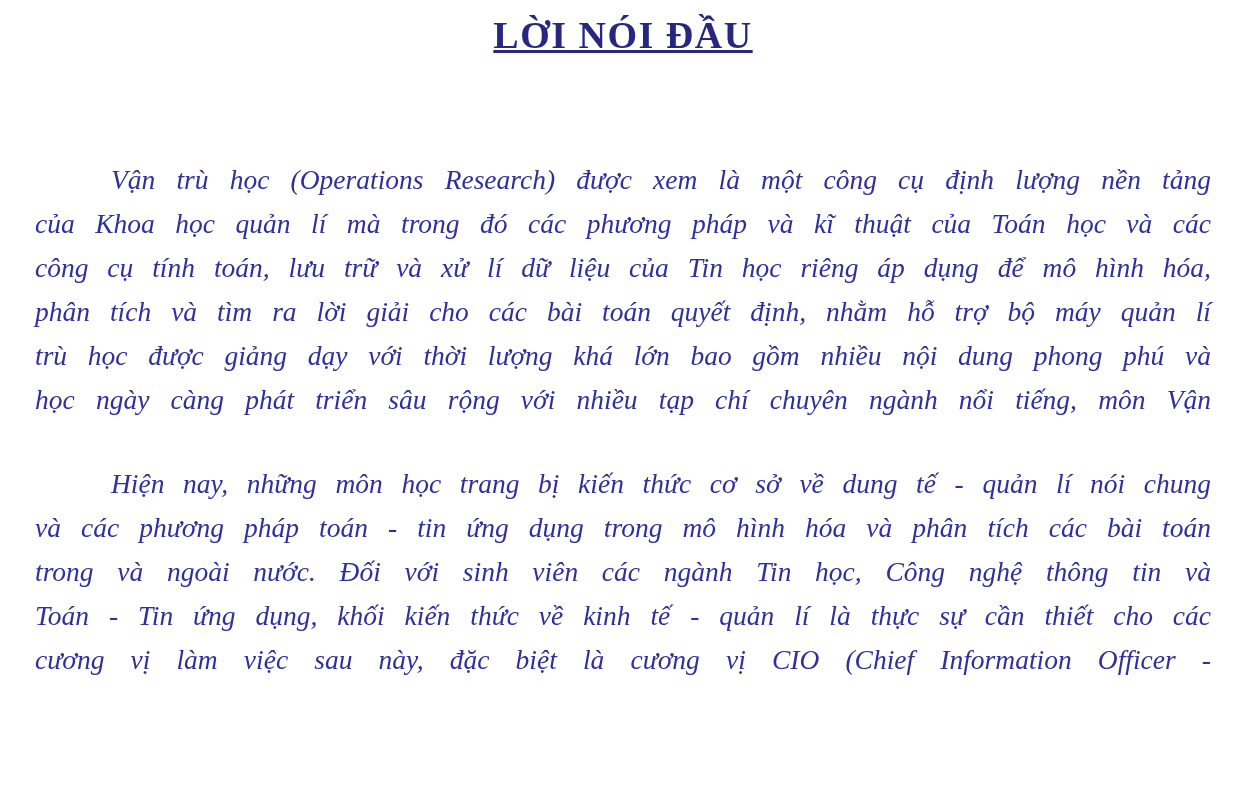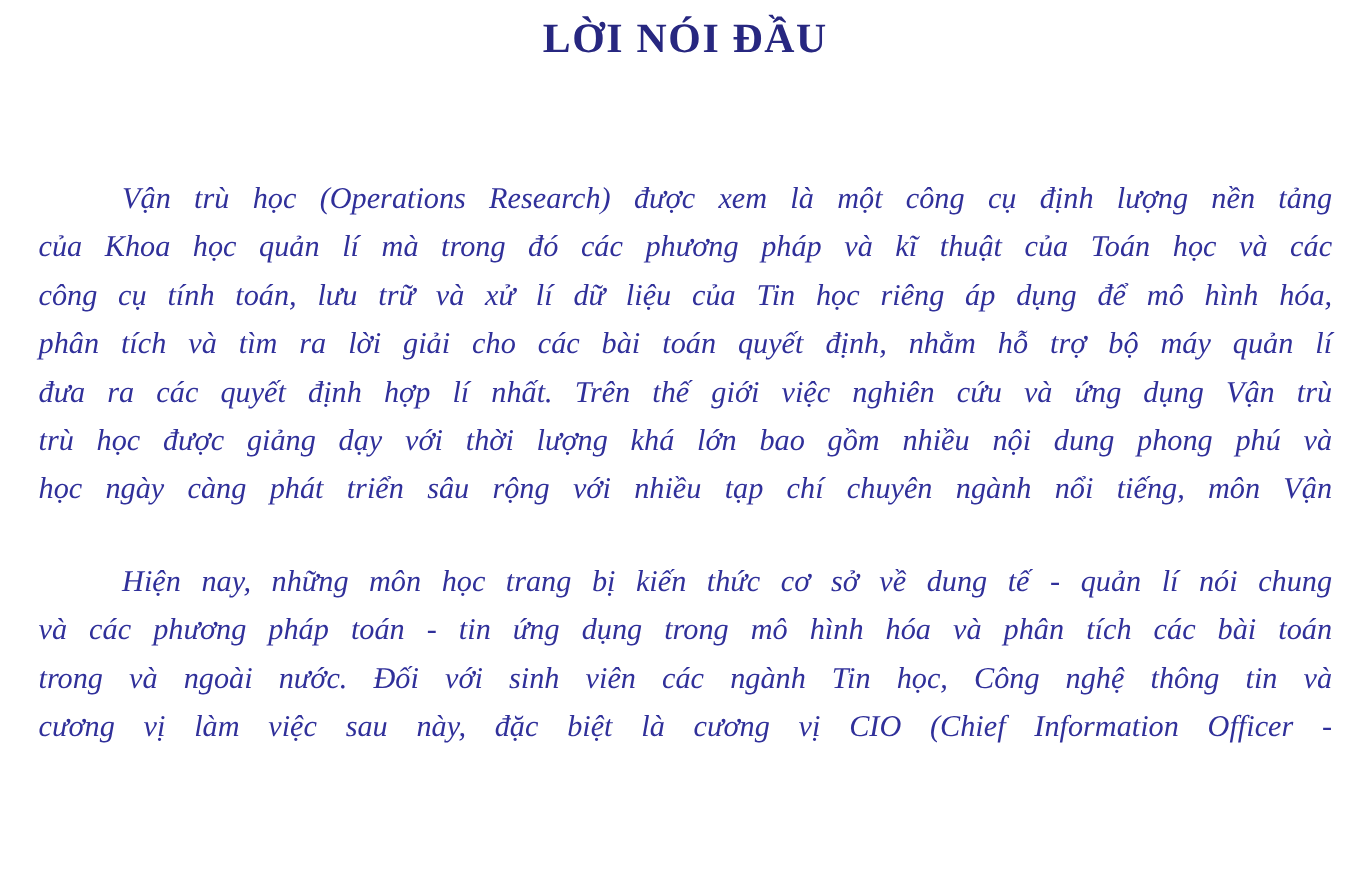--- a/index.html
+++ b/index.html
@@ -17,20 +17,21 @@
     background: #ffffff;
   }
   .doc-title {
     text-align: center;
     font-weight: bold;
     font-size: 38px;
     line-height: 1.25;
     letter-spacing: 1.5px;
     color: var(--title-color, #272780);
     font-family: "Liberation Serif", serif;
+    text-decoration: underline;
   }
   .doc-body {
     margin-top: 98px;
     color: var(--text-color, #30309a);
     font-style: italic;
     font-size: 27.5px;
     line-height: 44px;
   }
   .paragraph + .paragraph { margin-top: 40px; }
   .line {
@@ -44,24 +45,24 @@
 <body style="background: rgb(255, 255, 255);">
 
 <div class="page">
   <h1 class="doc-title">LỜI NÓI ĐẦU</h1>
   <div class="doc-body">
       <div class="paragraph">
         <div class="line indent">Vận trù học (Operations Research) được xem là một công cụ định lượng nền tảng</div>
         <div class="line">của Khoa học quản lí mà trong đó các phương pháp và kĩ thuật của Toán học và các</div>
         <div class="line">công cụ tính toán, lưu trữ và xử lí dữ liệu của Tin học riêng áp dụng để mô hình hóa,</div>
         <div class="line">phân tích và tìm ra lời giải cho các bài toán quyết định, nhằm hỗ trợ bộ máy quản lí</div>
-        <div class="line">đưa ra các quyết định hợp lí nhất. Trên thế giới việc nghiên cứu và ứng dụng Vận trù</div>
         <div class="line">trù học được giảng dạy với thời lượng khá lớn bao gồm nhiều nội dung phong phú và</div>
         <div class="line">học ngày càng phát triển sâu rộng với nhiều tạp chí chuyên ngành nổi tiếng, môn Vận</div>
       </div>
       <div class="paragraph">
         <div class="line indent">Hiện nay, những môn học trang bị kiến thức cơ sở về dung tế - quản lí nói chung</div>
         <div class="line">và các phương pháp toán - tin ứng dụng trong mô hình hóa và phân tích các bài toán</div>
         <div class="line">trong và ngoài nước. Đối với sinh viên các ngành Tin học, Công nghệ thông tin và</div>
+        <div class="line">Toán - Tin ứng dụng, khối kiến thức về kinh tế - quản lí là thực sự cần thiết cho các</div>
         <div class="line">cương vị làm việc sau này, đặc biệt là cương vị CIO (Chief Information Officer -</div>
       </div>
     </div>
 </div>
 
 </body></html>

